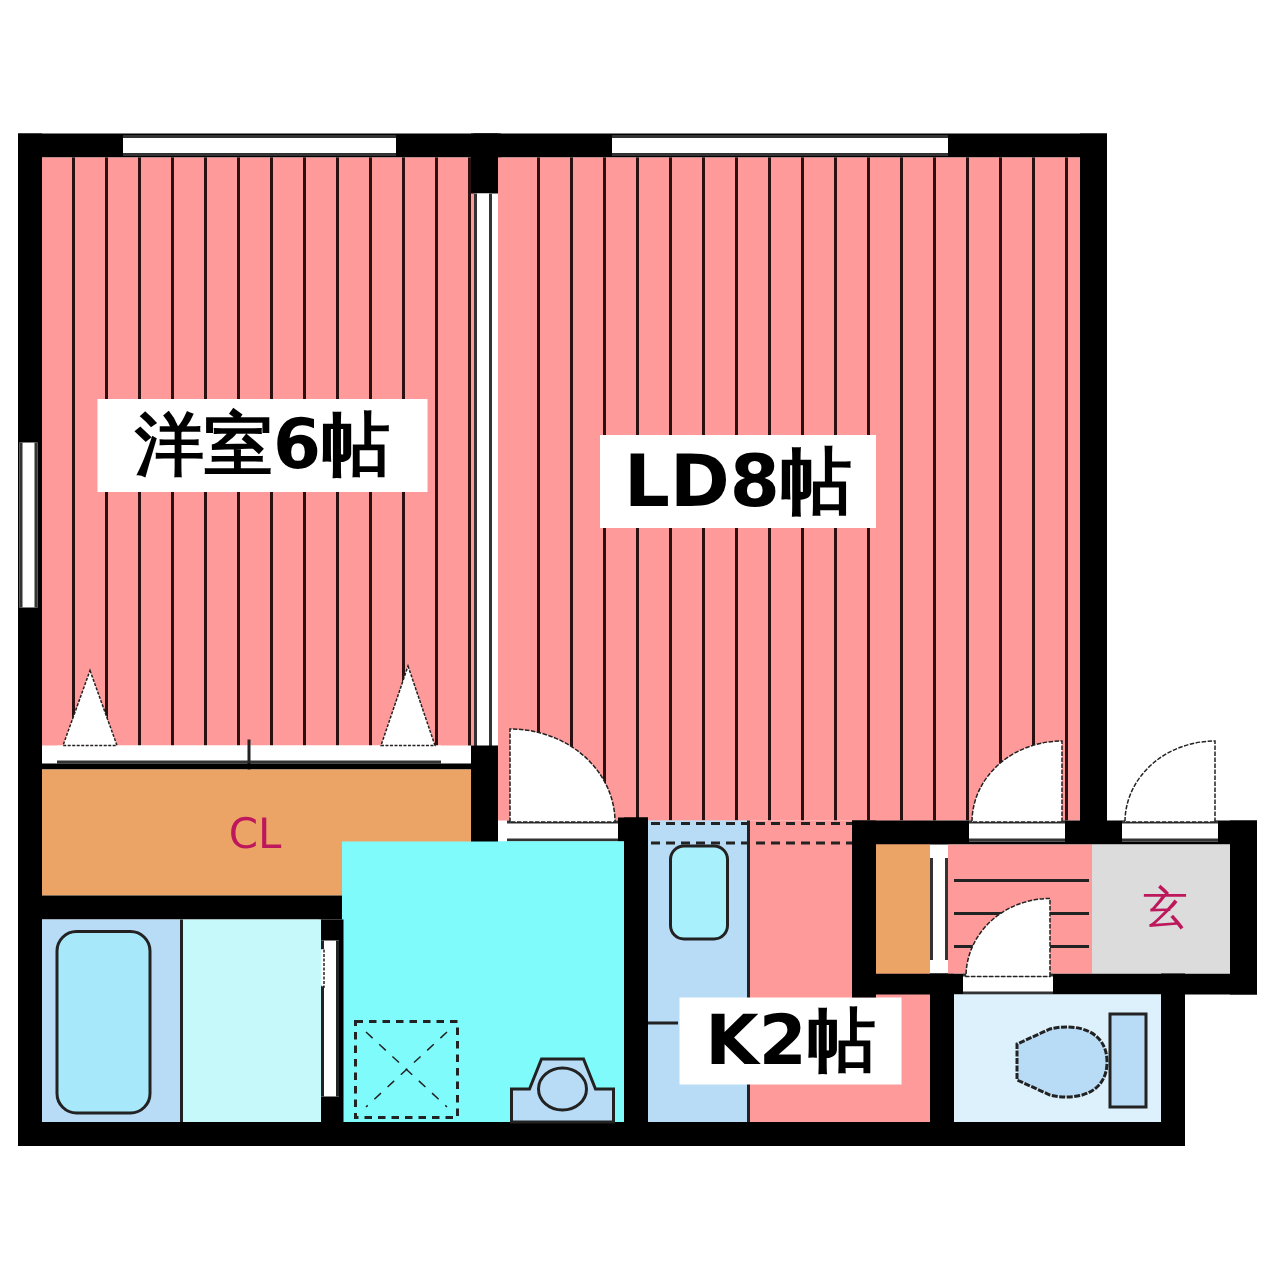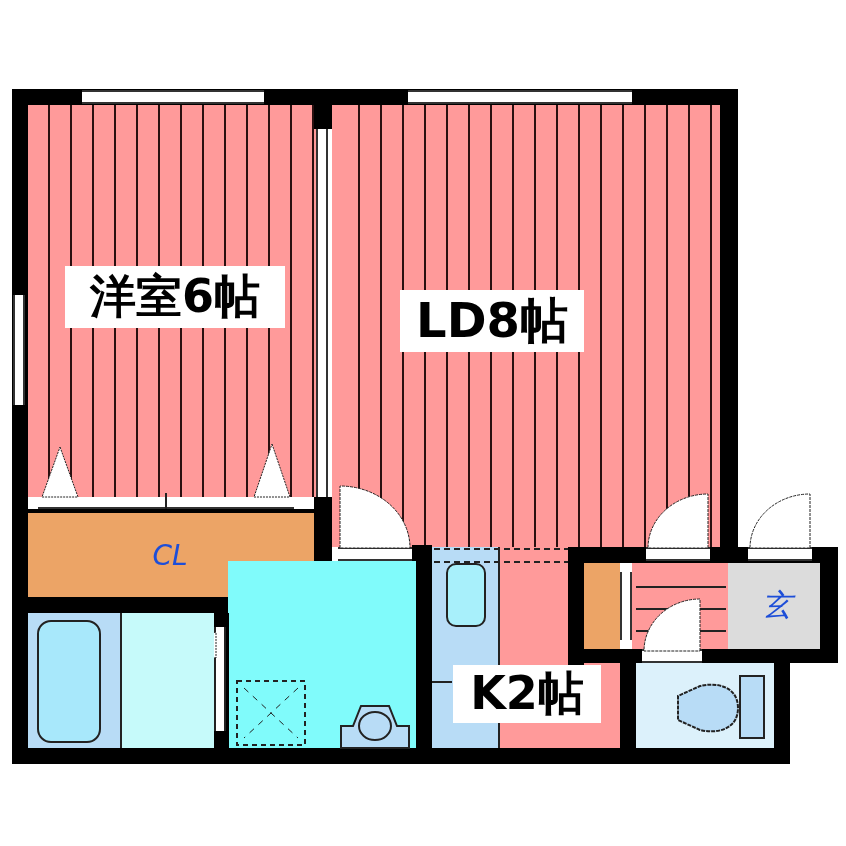--- a/index.html
+++ b/index.html
@@ -8,21 +8,21 @@
   .wall{background:#000;}
   .pink{background:#ff9a9a;}
   .stripes{background:repeating-linear-gradient(90deg,#ff9a9a 0,#ff9a9a 20px,#2a1010 20px,#2a1010 22px);}
   .orange{background:#eca466;}
   .cyan{background:#80fbfb;}
   .lightblue{background:#b8dcf6;}
   .paleblue{background:#c6fafa;}
   .toiletbg{background:#dcf1fb;}
   .gray{background:#dcdcdc;}
   .label{background:#fff;color:#000;font-weight:bold;display:flex;align-items:center;justify-content:center;white-space:nowrap;}
-  .plain{color:#1d4ed8;display:flex;align-items:center;justify-content:center;font-style:italic;}
+  .plain{color:#be185d;display:flex;align-items:center;justify-content:center;}
   .window{background:#fff;border-top:2px solid #333;border-bottom:2px solid #333;}
   .vwindow{background:#fff;border-left:2px solid #333;border-right:2px solid #333;}
   svg{position:absolute;overflow:visible;}
 </style>
 </head>
 <body>
 
 <div class="abs wall" style="left:12px;top:89px;width:322px;height:16px;"></div>
 <div class="abs wall" style="left:316px;top:89px;width:422px;height:16px;"></div>
 <div class="abs wall" style="left:12px;top:89px;width:16px;height:675px;"></div>

